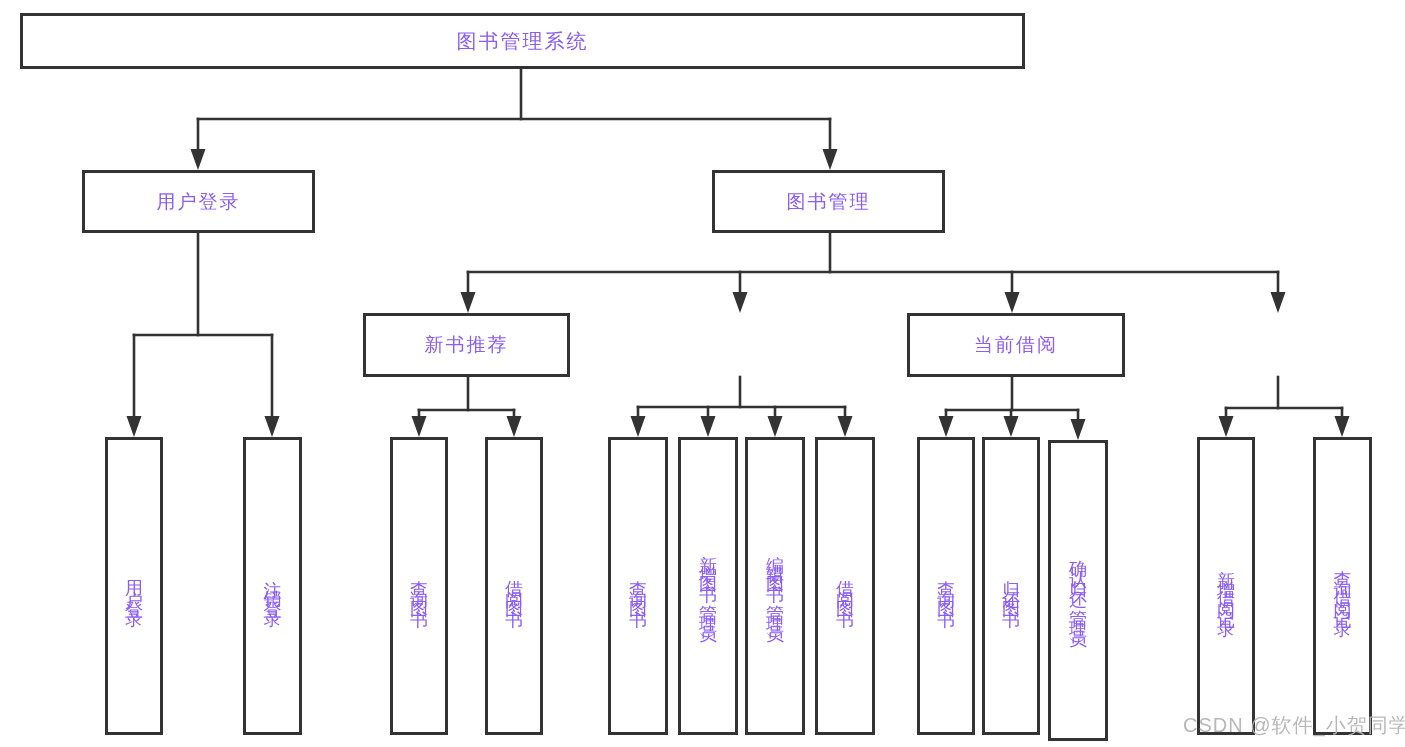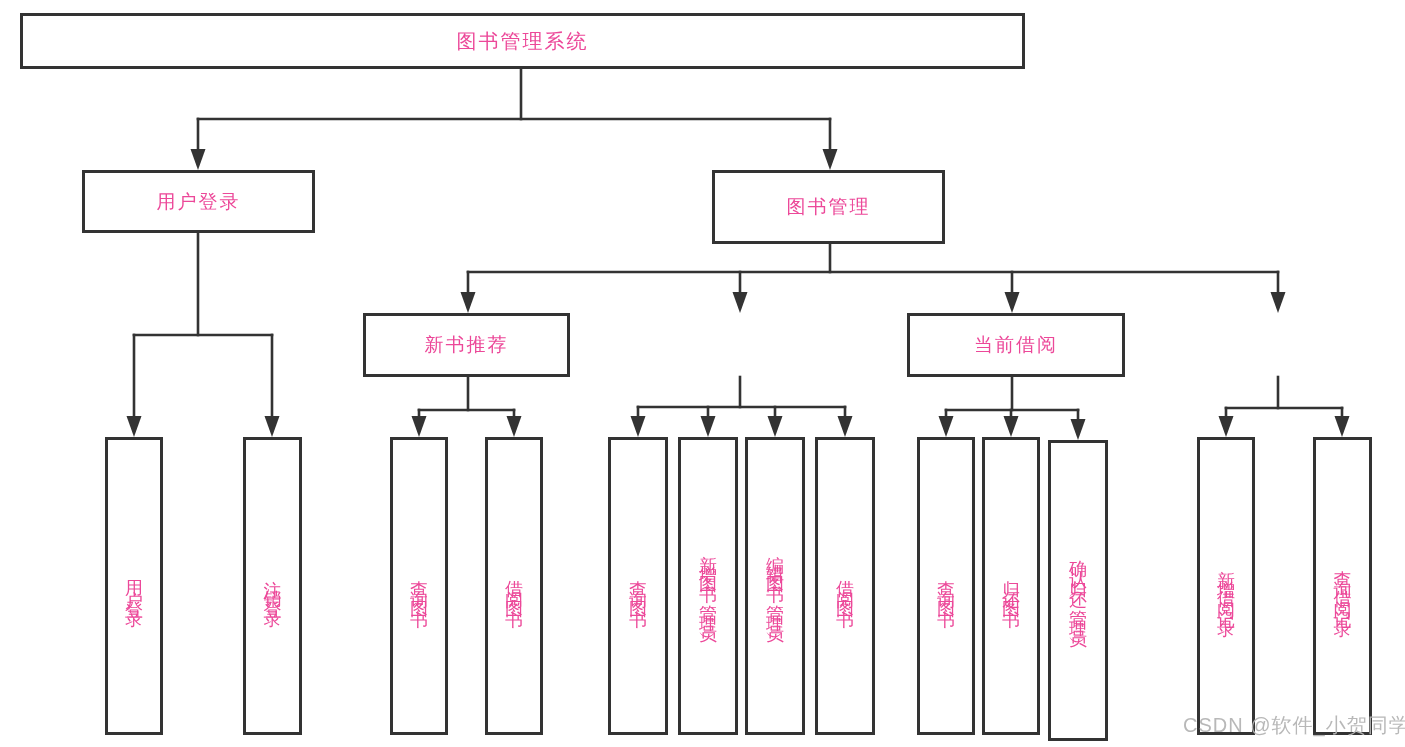--- a/index.html
+++ b/index.html
@@ -24,21 +24,21 @@
     z-index: 1;
   }
   .node {
     position: absolute;
     box-sizing: border-box;
     border: 3px solid #333333;
     background: #ffffff;
     display: flex;
     align-items: center;
     justify-content: center;
-    color: #ec4899;
+    color: #8b5cf6;
     z-index: 2;
   }
   .node.h {
     font-size: 19px;
     letter-spacing: 2px;
     white-space: nowrap;
   }
   .node.root {
     font-size: 20px;
   }
@@ -116,21 +116,21 @@
       <polygon points="1070.5,419 1085.5,419 1078,440" fill="#333333"></polygon>
       <line x1="1226" y1="408" x2="1226" y2="419" stroke="#333333" stroke-width="2.6" stroke-linecap="square"></line>
       <polygon points="1218.5,416 1233.5,416 1226,437" fill="#333333"></polygon>
       <line x1="1342" y1="408" x2="1342" y2="419" stroke="#333333" stroke-width="2.6" stroke-linecap="square"></line>
       <polygon points="1334.5,416 1349.5,416 1342,437" fill="#333333"></polygon>
     </svg>
 
   <div class="node h root" style="left:20px; top:13px; width:1005px; height:56px;">图书管理系统</div>
 
   <div class="node h" style="left:82px; top:170px; width:233px; height:63px;">用户登录</div>
-  <div class="node h" style="left:712px; top:170px; width:233px; height:74px;">图书管理</div>
+  <div class="node h" style="left:712px; top:170px; width:233px; height:63px;">图书管理</div>
 
   <div class="node h" style="left:363px; top:313px; width:207px; height:64px;">新书推荐</div>
   <div class="node h" style="left:907px; top:313px; width:218px; height:64px;">当前借阅</div>
 
   <div class="node leaf" style="left:105px; top:437px; width:58px; height:298px;">
     <span class="vtext">用户登录</span>
   </div>
   <div class="node leaf" style="left:243px; top:437px; width:59px; height:298px;">
     <span class="vtext">注销登录</span>
   </div>

